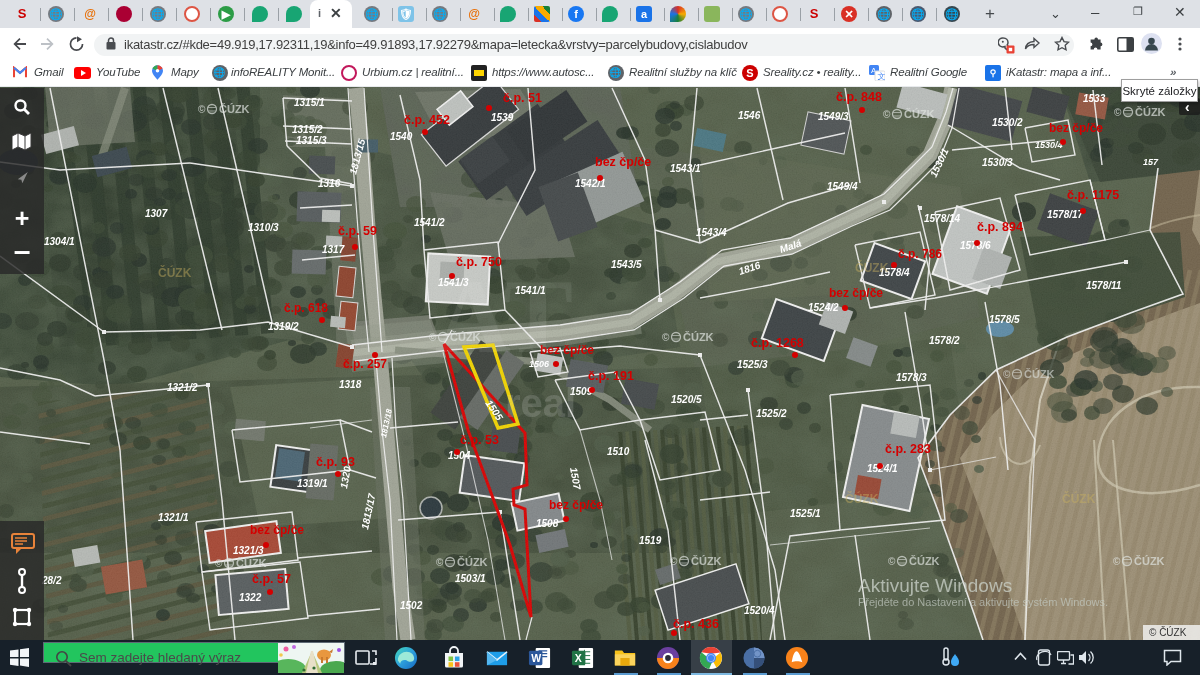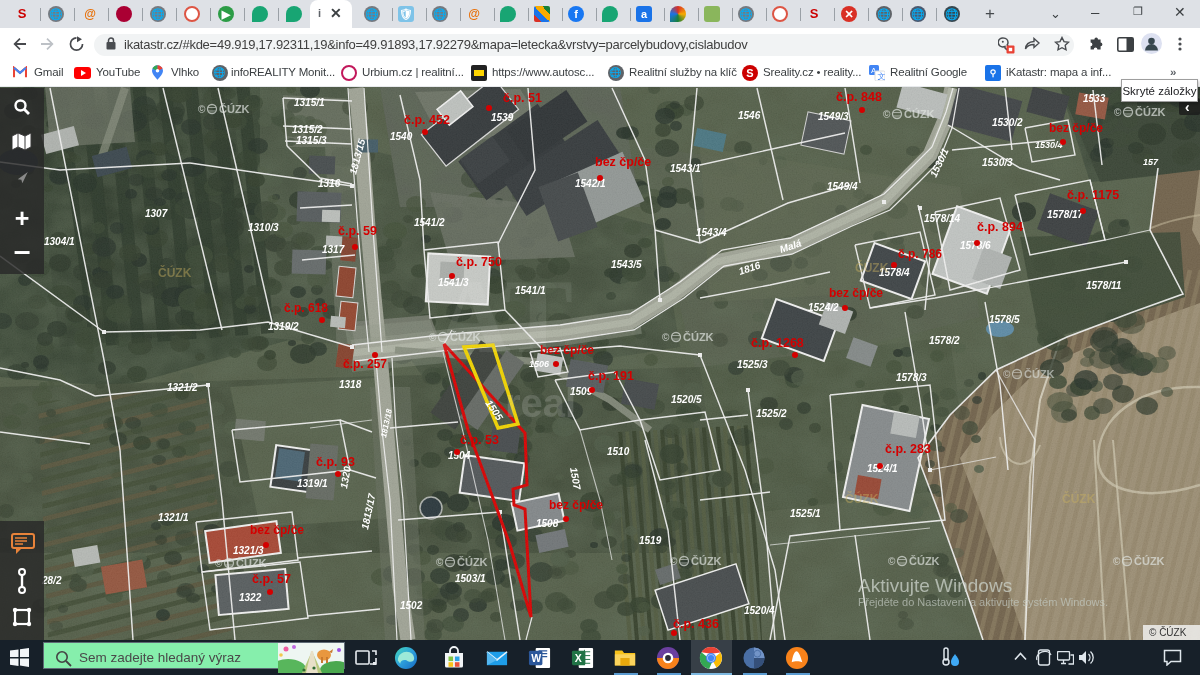--- a/index.html
+++ b/index.html
@@ -13,32 +13,32 @@
 #activetab .ti { position:absolute; left:8px; top:7px; font-size:11px; color:#5f6368; font-weight:bold; }
 #activetab .tx { position:absolute; left:20px; top:5px; font-size:14px; color:#3c4043; font-weight:bold; }
 #newtab { position:absolute; left:980px; top:4px; width:20px; height:20px; font-size:17px; color:#45494d; text-align:center; line-height:19px; }
 .wctl { position:absolute; top:4px; font-size:13px; color:#3c4043; }
 
 #toolbar { position:absolute; left:0; top:28px; width:1200px; height:31px; background:#fff; }
 #toolbar svg.nav { position:absolute; top:6px; }
 #urltext { position:absolute; left:124px; top:9px; font-size:13px; color:#404040; letter-spacing:-0.25px; }
 
 #bookmarks { position:absolute; left:0; top:59px; width:1200px; height:28px; background:#fff; border-bottom:1px solid #e8eaed; }
-.bm { position:absolute; top:7px; font-size:11.5px; color:#3c4043; white-space:nowrap; letter-spacing:-0.15px; }
+.bm { position:absolute; top:7px; font-size:11.5px; color:#3c4043; white-space:nowrap; letter-spacing:-0.15px;font-style:italic; }
 .bi { position:absolute; top:6px; width:16px; height:16px; border-radius:3px; font-size:10px; text-align:center; line-height:16px; color:#fff; font-weight:bold; }
 
 #map { position:absolute; left:0; top:87px; width:1200px; height:553px; background:#57624d; }
 
 #ltool { position:absolute; left:0; top:88px; width:44px; height:186px; background:rgba(40,40,40,0.82); color:#fff; }
 #ltool2 { position:absolute; left:0; top:521px; width:44px; height:119px; background:rgba(40,40,40,0.82); }
 
 #tooltip { position:absolute; left:1121px; top:79px; width:77px; height:23px; background:#fff; border:1px solid #9e9e9e; box-shadow:1px 2px 3px rgba(0,0,0,0.25); font-size:11.5px; color:#202124; text-align:center; line-height:22px; z-index:30; white-space:nowrap; overflow:hidden; }
 
 #taskbar { position:absolute; left:0; top:640px; width:1200px; height:35px; background:#172029; }
-#searchbox { position:absolute; left:43px; top:642px; width:302px; height:27px; background:#86efac; border:1px solid #5e6a75; }
+#searchbox { position:absolute; left:43px; top:642px; width:302px; height:21px; background:#22c55e; border:1px solid #5e6a75; }
 #searchbox .st { position:absolute; left:35px; top:7px; font-size:13.5px; color:#4a4a4a; }
 .tba { position:absolute; top:646px; width:24px; height:24px; }
 .trayt { position:absolute; color:#fff; font-size:13px;margin-top:46px; }
 .ind { position:absolute; top:673px; height:2px; background:#5a9bd0; }
 </style>
 </head>
 <body>
 <div id="page">
 
   <div id="tabs">
@@ -163,21 +163,21 @@
         <div style="width:0;height:0;border-left:5px solid #fff;border-top:3.5px solid transparent;border-bottom:3.5px solid transparent;margin:2.5px 0 0 6.5px;"></div>
       </div>
     <div class="bm" style="left:96px;">YouTube</div>
     <svg style="position:absolute; left:152px; top:6px;" width="11" height="15" viewBox="0 0 13 17">
         <path d="M6.5,0 a6.5,6.5 0 0,1 6.5,6.5 c0,4.5 -6.5,10.5 -6.5,10.5 S0,11 0,6.5 A6.5,6.5 0 0,1 6.5,0 Z" fill="#4285f4"></path>
         <path d="M0.6,4 A6.5,6.5 0 0,1 6.5,0 l0,6.5 Z" fill="#34a853"></path>
         <path d="M6.5,6.5 L12.4,4 A6.5,6.5 0 0,0 6.5,0 Z" fill="#ea4335"></path>
         <path d="M6.5,6.5 l0,10.5 C6.5,17 13,11 13,6.5 l-6.5,0" fill="#fbbc04" opacity="0.0"></path>
         <circle cx="6.5" cy="6.5" r="2.1" fill="#fff"></circle>
       </svg>
-    <div class="bm" style="left:171px;">Vlhko</div>
+    <div class="bm" style="left:171px;">Mapy</div>
     <div class="bi" style="left:212px; background:#5f6368; border-radius:50%;">🌐</div>
     <div class="bm" style="left:231px;">infoREALITY Monit...</div>
     <div class="bi" style="left:341px; background:#fff; border:2px solid #c2185b; border-radius:50%;"></div>
     <div class="bm" style="left:362px;">Urbium.cz | realitní...</div>
     <div class="bi" style="left:471px; background:#222; border-radius:2px;">
         <div style="width:10px;height:6px;background:#ffd500;margin:5px auto 0;"></div>
       </div>
     <div class="bm" style="left:492px;">https://www.autosc...</div>
     <div class="bi" style="left:608px; background:#5f6368; border-radius:50%;">🌐</div>
     <div class="bm" style="left:629px;">Realitní služby na klíč</div>

